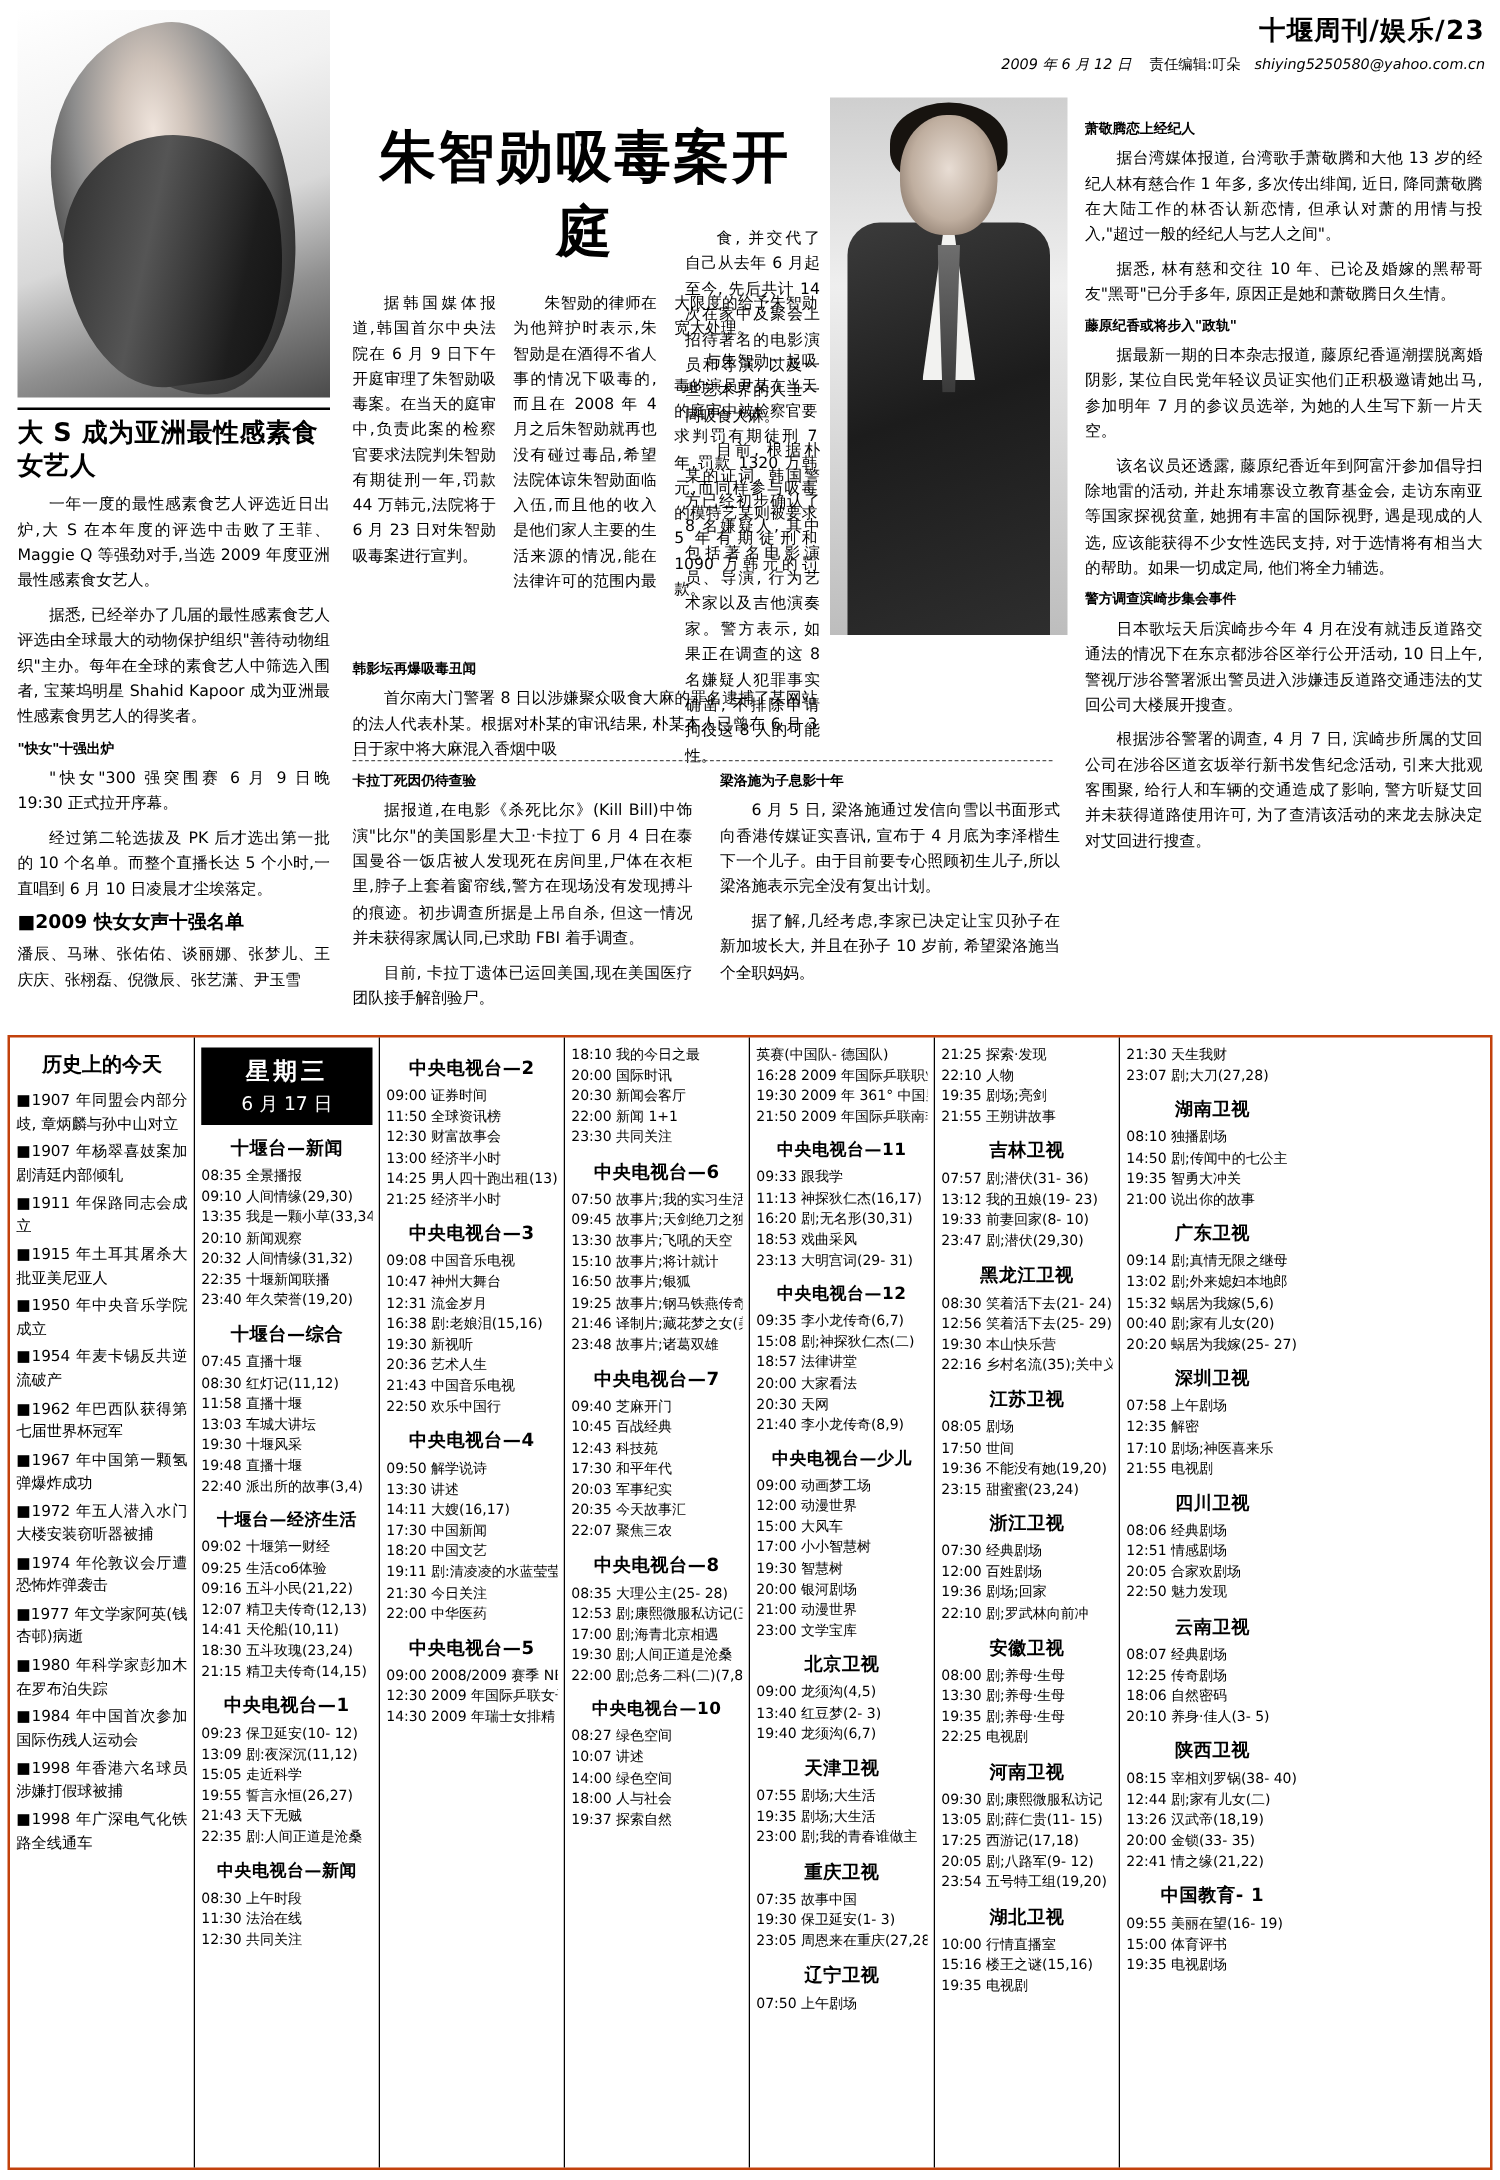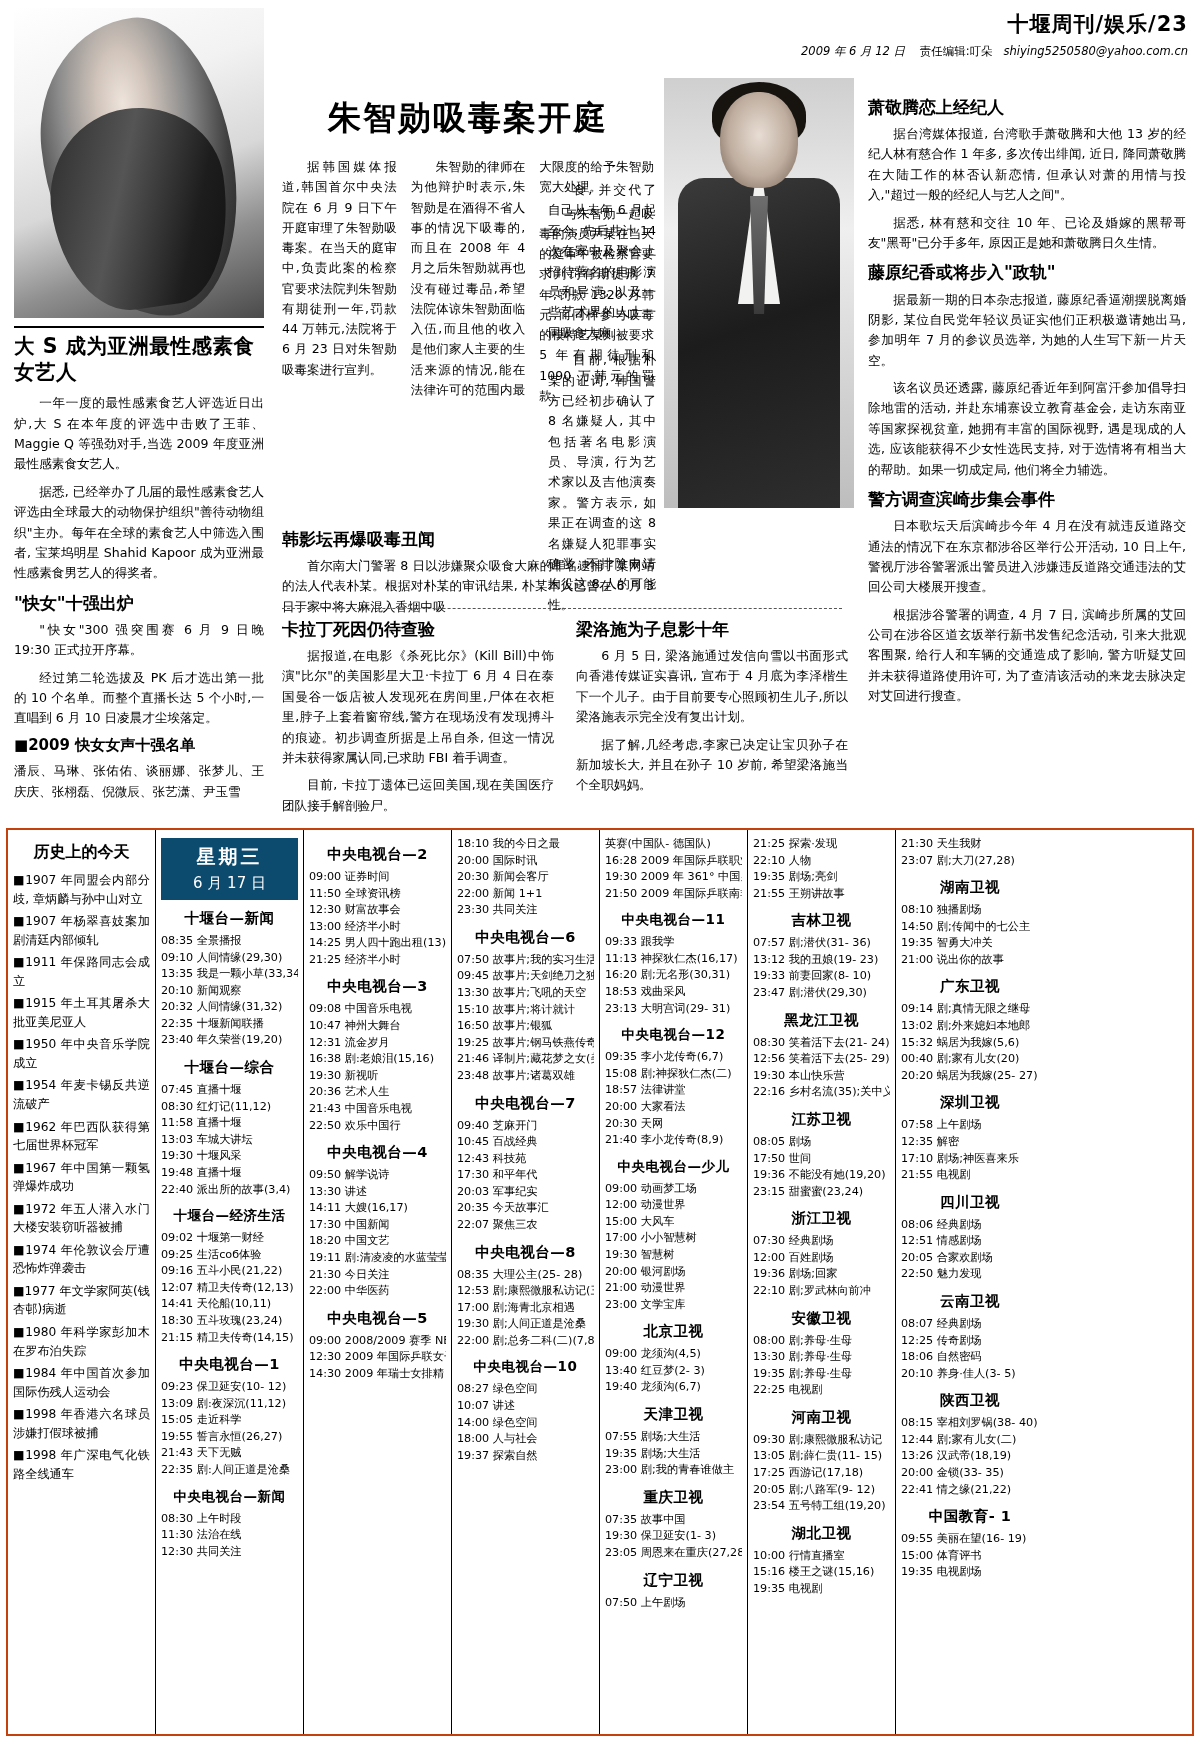--- a/index.html
+++ b/index.html
@@ -45,32 +45,32 @@
   }
   .photo-girl .jeans {
     position: absolute; left: 38px; top: 100px; width: 175px; height: 200px;
     background: linear-gradient(110deg,#2a2a2a 0%,#555 40%,#1d1d1d 75%,#101010 100%);
     border-radius: 50% 50% 35% 40% / 45% 40% 60% 55%;
     transform: rotate(-8deg);
   }
   .hr-thick { border: 0; border-top: 2px solid #000; margin: 8px 0 6px; }
 
   h2.head-lg { font-size: 20.5px; font-weight: bold; margin: 6px 0 8px; line-height: 1.25; letter-spacing: 0.5px;}
-  h3.head-md { font-size: 17px; font-weight: bold; margin: 8px 0 6px; line-height: 1.3; }
+  h3.head-md { font-size: 11px; font-weight: bold; margin: 8px 0 6px; line-height: 1.3; }
   h3.head-sm { font-size: 15px; font-weight: bold; margin: 7px 0 5px; }
   p.body {
     font-size: 12.6px; line-height: 1.62; margin: 0 0 7px; text-align: justify;
     text-indent: 2em;
   }
   .namelist { font-size: 12.6px; line-height: 1.7; text-align: justify; }
 
   
   .col-mid { position: absolute; left: 282px; top: 8px; width: 372px; }
   .main-title {
-    font-size: 33px; font-weight: bold; text-align: center;
+    font-size: 45px; font-weight: bold; text-align: center;
     letter-spacing: 2px; margin: 88px 0 16px;
   }
   .twocol {
     column-count: 3; column-gap: 14px; column-rule: 0;
   }
   .twocol p { font-size: 12.5px; line-height: 1.62; text-indent: 2em; margin: 0 0 6px; text-align: justify; }
 
   
   .photo-man {
     position: absolute; left: 664px; top: 78px; width: 190px; height: 430px;
@@ -120,21 +120,21 @@
   .lcol.c4 { width: 148px; }
   .lcol.c5 { width: 148px; }
   .lcol.c6 { width: 148px; }
   .lcol.c7 { width: 148px; }
 
   .hist-title { font-size: 16px; font-weight: bold; text-align: center; margin: 6px 0 8px; }
   .hist-list { font-size: 12.2px; line-height: 1.52; }
   .hist-list div { margin-bottom: 4px; text-align: justify; }
 
   .date-box {
-    background: #0c4a6e; color: #fff; text-align: center;
+    background: #000000; color: #fff; text-align: center;
     padding: 6px 0 7px; margin: 2px 0 8px;
   }
   .date-box .wd { font-size: 19px; font-weight: bold; letter-spacing: 3px; }
   .date-box .dt { font-size: 15px; margin-top: 4px; }
 
   .ch-name {
     text-align: center; font-weight: bold; font-size: 14.5px;
     margin: 9px 0 5px; letter-spacing: 0.5px;
   }
   .ch-name.small { font-size: 13.5px; }

